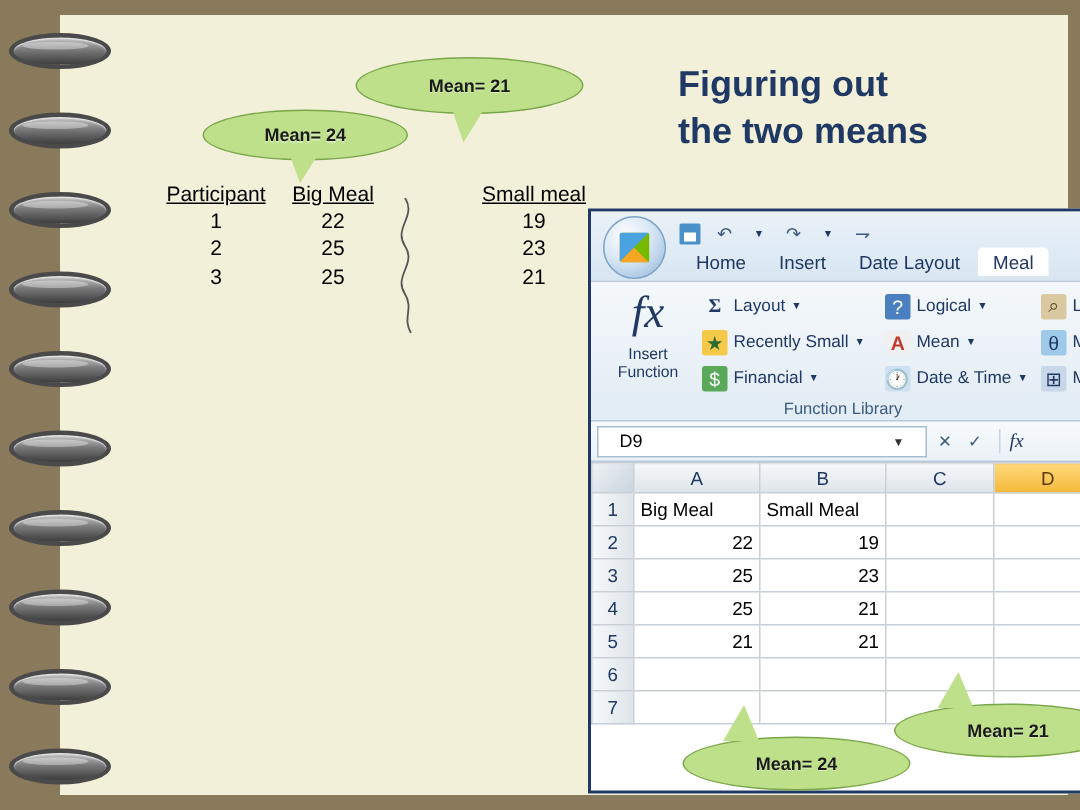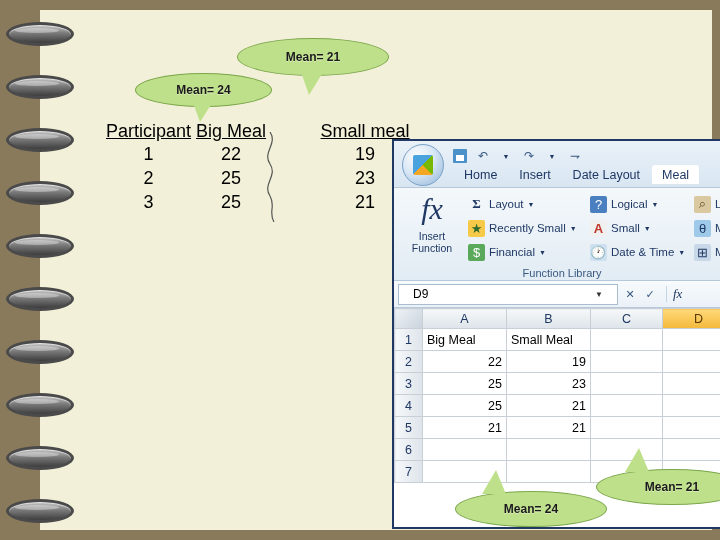--- a/index.html
+++ b/index.html
@@ -114,21 +114,21 @@
     left: 26px; top: -22px;
     border-left: 14px solid transparent;
     border-right: 10px solid transparent;
     border-bottom: 24px solid #bfe08a;
   }
   
   .data-table {
     position: absolute;
     left: 64px;
     top: 111px;
-    font-size: 18px;
+    font-size: 14px;
     color: #000;
     border-collapse: collapse;
   }
   .data-table th {
     font-weight: normal;
     text-decoration: underline;
     padding: 0 2px 1px 2px;
     text-align: center;
     white-space: nowrap;
   }
@@ -359,20 +359,24 @@
   .grid th.sel {
     background: linear-gradient(180deg, #ffd87a 0%, #f3b93a 100%);
     color: #5a3a00;
   }
 </style>
 </head>
 <body>
 
 <div class="slide">
 
+  <div class="title">
+    <div>Figuring out</div>
+    <div>the two means</div>
+  </div>
 
   <div class="bubble" id="bubble-mean21-top">
     <span class="tail"></span>
     <span>Mean= 21</span>
   </div>
   <div class="bubble" id="bubble-mean24-top">
     <span class="tail"></span>
     <span>Mean= 24</span>
   </div>
 
@@ -467,21 +471,21 @@
       </div>
 
       <div class="ribbon-col c2">
         <div class="r-item">
           <span class="r-ico i-logic">?</span>
           <span>Logical</span>
           <span class="caret">▼</span>
         </div>
         <div class="r-item">
           <span class="r-ico i-text">A</span>
-          <span>Small</span>
+          <span>Mean</span>
           <span class="caret">▼</span>
         </div>
         <div class="r-item">
           <span class="r-ico i-date">🕐</span>
           <span>Date &amp; Time</span>
           <span class="caret">▼</span>
         </div>
       </div>
 
       <div class="ribbon-col c3">

